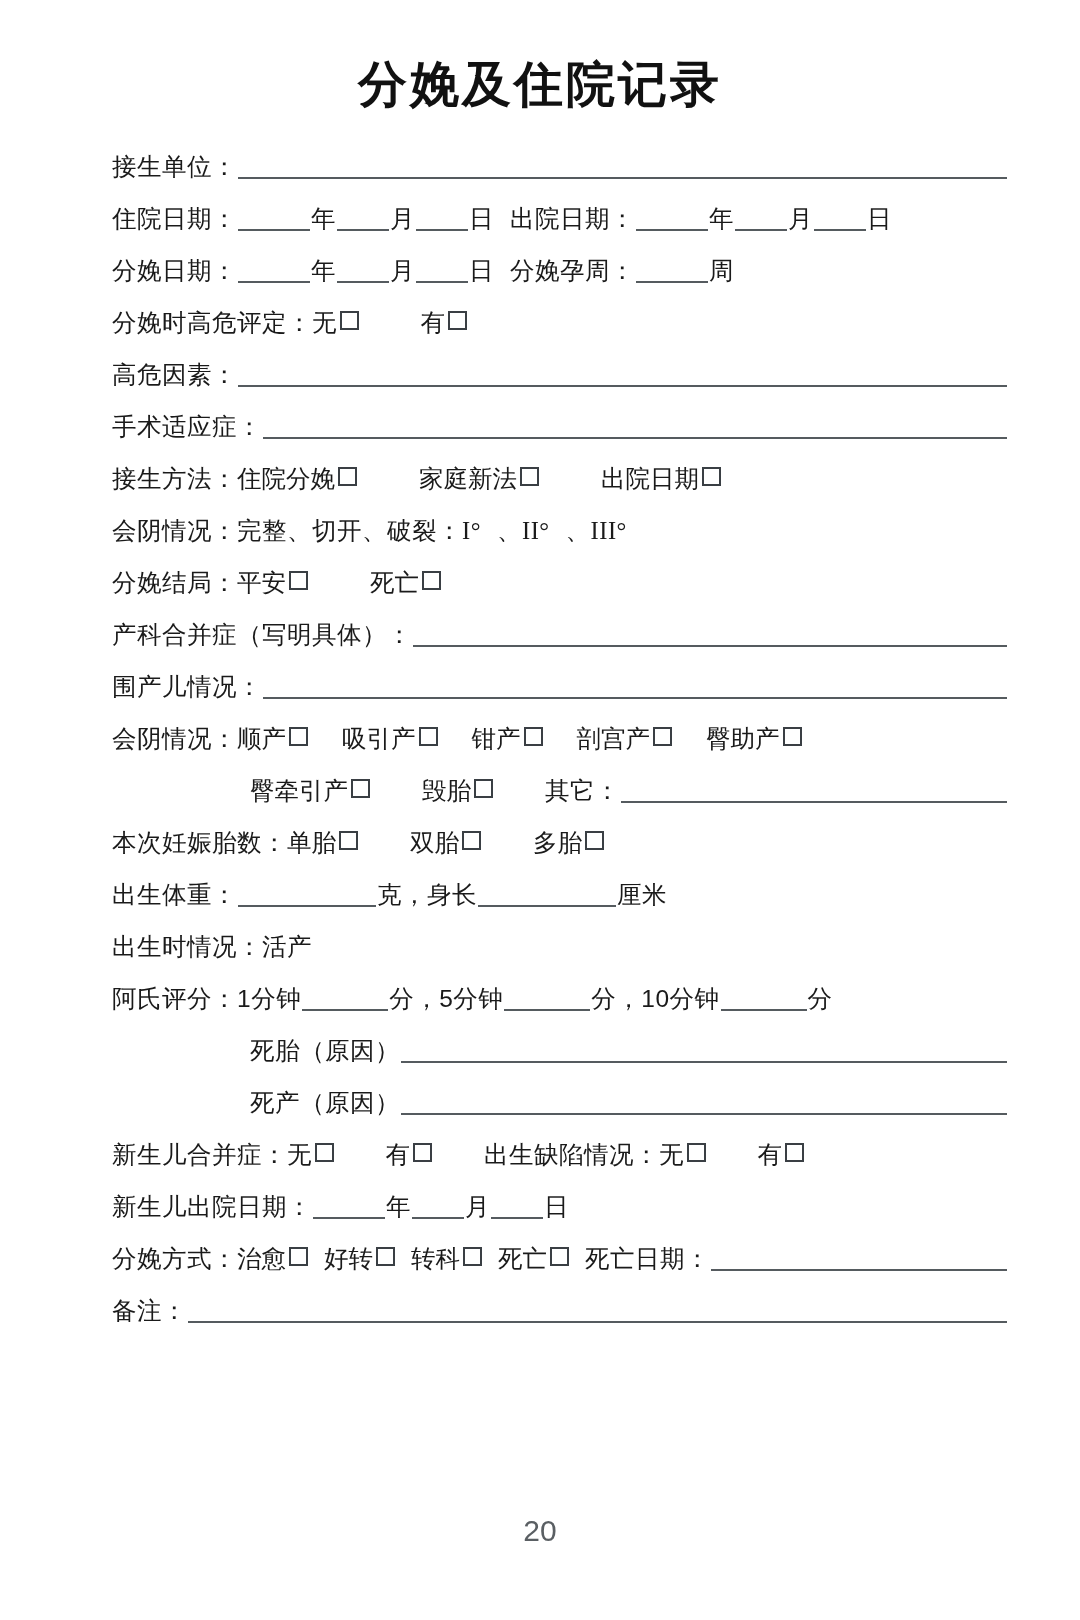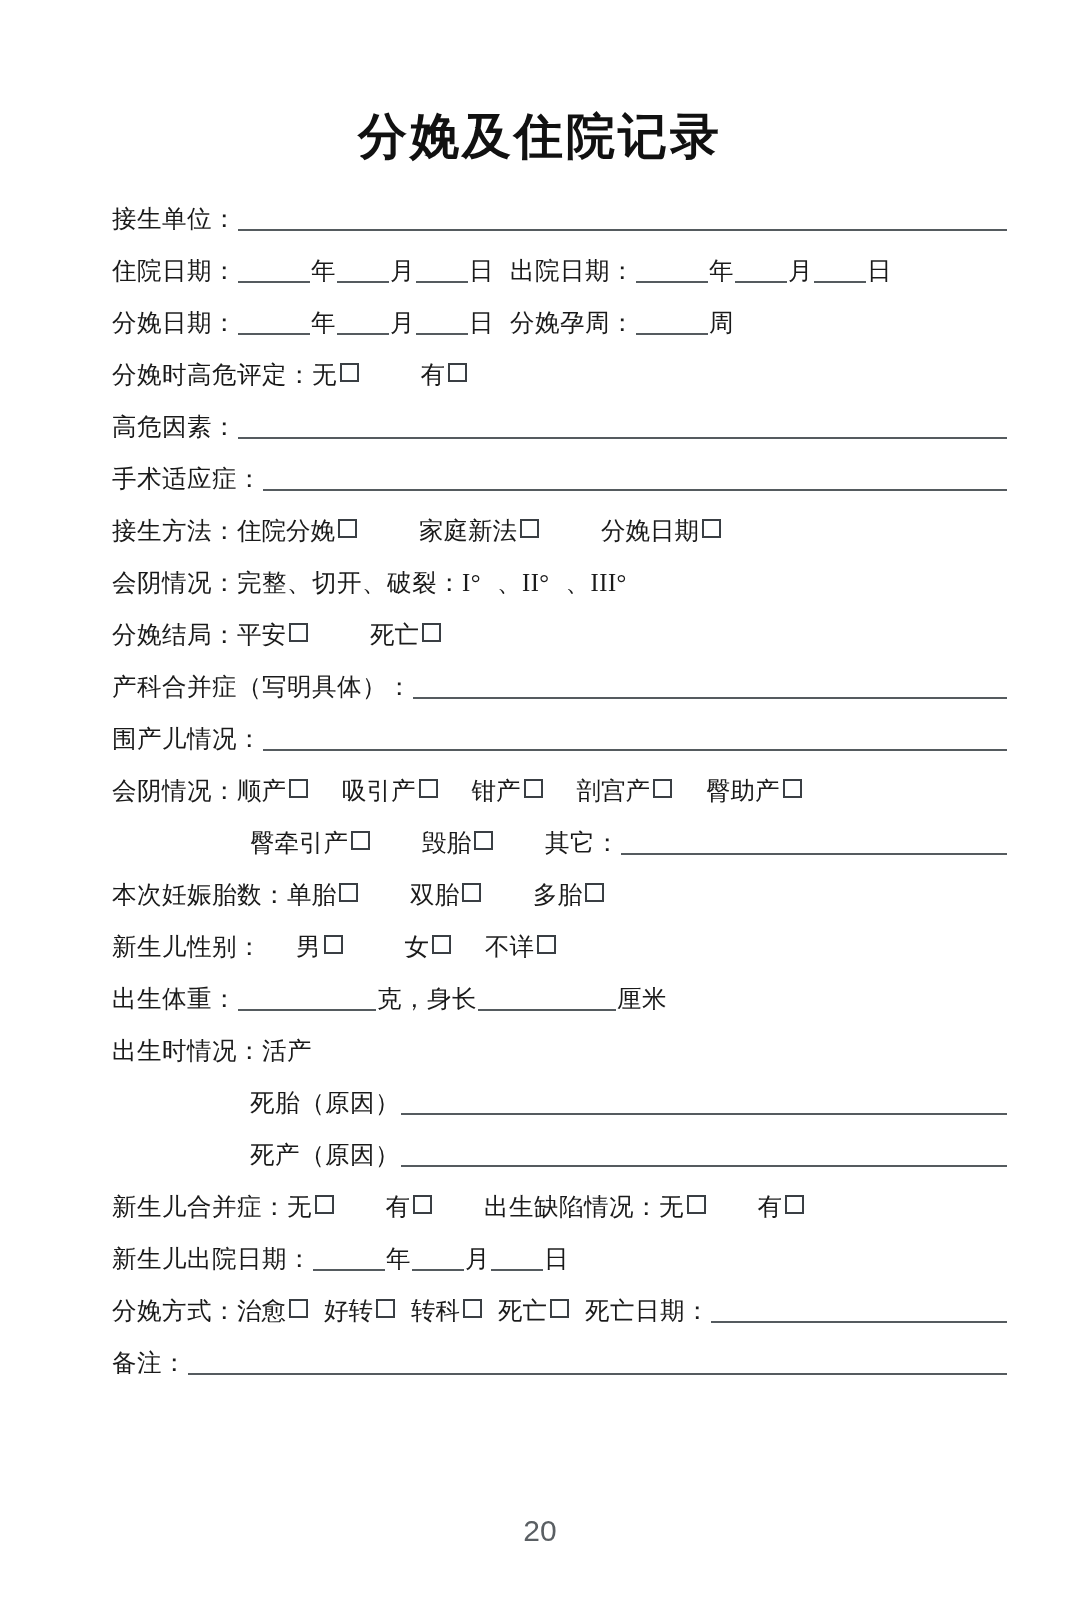--- a/index.html
+++ b/index.html
@@ -24,21 +24,21 @@
     position: relative;
   }
 
   .doc-title {
     text-align: center;
     font-size: 49px;
     font-weight: bold;
     letter-spacing: 3px;
     color: #111111;
     margin: 0;
-    padding-top: 108px;
+    padding-top: 56px;
     padding-bottom: 0;
     line-height: 1.15;
     font-family: "Liberation Sans", "DejaVu Sans", sans-serif;
   }
 
   .form-body {
     padding-left: 112px;
     padding-right: 72px;
     padding-top: 36px;
     font-size: 24.5px;
@@ -194,21 +194,21 @@
         <span>住院分娩</span>
         <span class="cbox"></span>
       </span>
       <span class="gap-xl"></span>
       <span class="opt">
         <span>家庭新法</span>
         <span class="cbox"></span>
       </span>
       <span class="gap-xl"></span>
       <span class="opt">
-        <span>分娩日期</span>
+        <span>出院日期</span>
         <span class="cbox"></span>
       </span>
     </div>
 
     <div class="row">
       <span class="lbl">会阴情况：</span>
       <span class="lbl">完整、切开、破裂：</span>
       <span class="lbl sup">I°</span>
       <span class="gap-s"></span>
       <span class="lbl">、</span>
@@ -295,52 +295,44 @@
         <span>双胎</span>
         <span class="cbox"></span>
       </span>
       <span class="gap-l"></span>
       <span class="opt">
         <span>多胎</span>
         <span class="cbox"></span>
       </span>
     </div>
 
-    <div class="row">
-      <span class="lbl">新生儿性别：</span>
-      <span class="gap-m"></span>
-      <span class="opt">
-        <span>男</span>
-        <span class="cbox"></span>
-      </span>
-      <span class="gap-xl"></span>
-      <span class="opt">
-        <span>女</span>
-        <span class="cbox"></span>
-      </span>
-      <span class="gap-m"></span>
-      <span class="opt">
-        <span>不详</span>
-        <span class="cbox"></span>
-      </span>
-    </div>
 
     <div class="row">
       <span class="lbl">出生体重：</span>
       <span class="fill f-num"></span>
       <span class="lbl">克，身长</span>
       <span class="fill f-num"></span>
       <span class="lbl">厘米</span>
     </div>
 
     <div class="row">
       <span class="lbl">出生时情况：</span>
       <span class="lbl">活产</span>
     </div>
 
+    <div class="row">
+      <span class="lbl">阿氏评分：</span>
+      <span class="lbl">1分钟</span>
+      <span class="fill f-score"></span>
+      <span class="lbl">分，5分钟</span>
+      <span class="fill f-score"></span>
+      <span class="lbl">分，10分钟</span>
+      <span class="fill f-score"></span>
+      <span class="lbl">分</span>
+    </div>
 
     <div class="row indent">
       <span class="lbl">死胎（原因）</span>
       <span class="fill grow"></span>
     </div>
 
     <div class="row indent">
       <span class="lbl">死产（原因）</span>
       <span class="fill grow"></span>
     </div>

